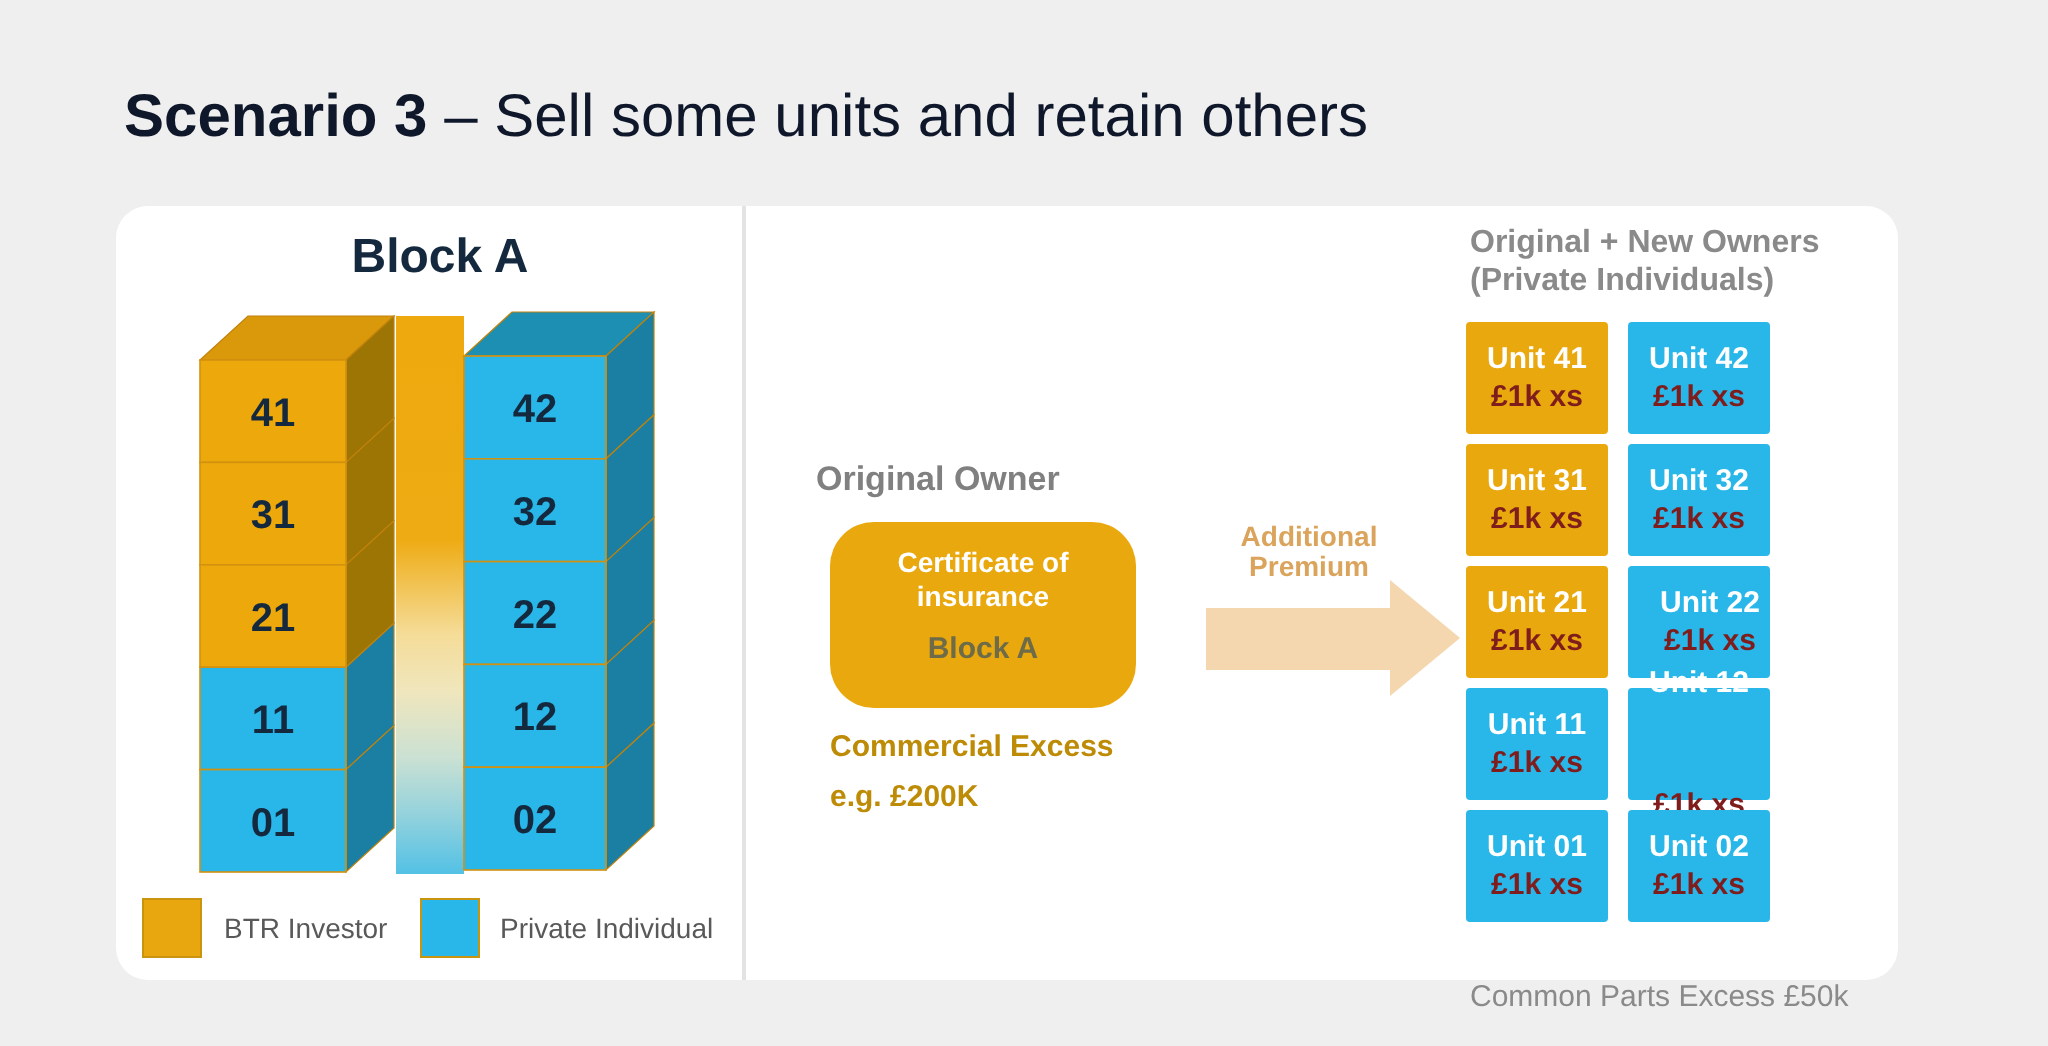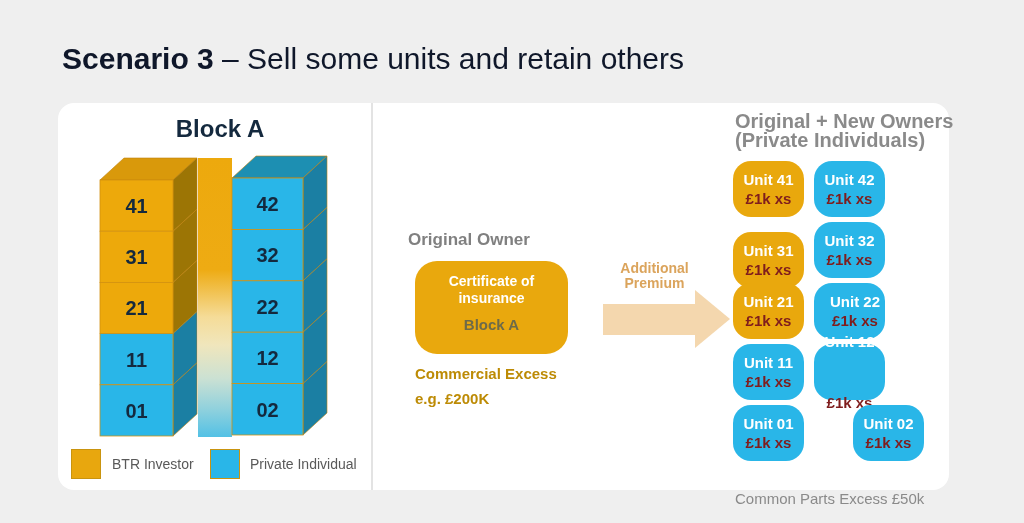--- a/index.html
+++ b/index.html
@@ -30,23 +30,23 @@
   .commercial { position:absolute; left:415px; top:361px; font-size:15px; font-weight:bold;
                 color:#bd8b05; line-height:25px; }
 
   .arrow-label { position:absolute; left:592px; top:261px; width:125px; text-align:center;
                  font-size:14px; font-weight:bold; color:#dba45c; line-height:15px; }
   .arrow-body { position:absolute; left:603px; top:304px; width:93px; height:31px; background:#f4d7ae; }
   .arrow-head { position:absolute; left:695px; top:290px; width:0; height:0;
                 border-top:29px solid transparent; border-bottom:29px solid transparent;
                 border-left:35px solid #f4d7ae; }
 
-  .owners-heading { position:absolute; left:735px; top:112px; font-size:20px; font-weight:bold;
+  .owners-heading { position:absolute; left:735px; top:112px; font-size:16px; font-weight:bold;
                     color:#8a8a8a; line-height:19px; }
-  .unit-card { position:absolute; width:71px; height:56px; border-radius:18px;
+  .unit-card { position:absolute; width:71px; height:56px; border-radius:2px;
                display:flex; flex-direction:column; align-items:center; justify-content:center; gap:2px; }
   .unit-name { font-size:15px; font-weight:bold; color:#ffffff; }
   .unit-xs { font-size:15px; font-weight:bold; color:#7f1d1d; }
   .col1 { left:733px; } .col2 { left:814px; }
   .row1 { top:161px; } .row2 { top:222px; } .row3 { top:283px; } .row4 { top:344px; } .row5 { top:405px; }
   .owners-footer { position:absolute; left:735px; top:461px; font-size:15px; font-weight:normal; color:#8a8a8a;margin-top:29px; }
 </style>
 </head>
 <body>
 
@@ -141,21 +141,21 @@
   </div>
 
   <div class="unit-card col1 row1" style="background: rgb(233, 168, 13);">
     <div class="unit-name">Unit 41</div>
     <div class="unit-xs">£1k xs</div>
   </div>
   <div class="unit-card col2 row1" style="background: rgb(41, 182, 232);">
     <div class="unit-name">Unit 42</div>
     <div class="unit-xs">£1k xs</div>
   </div>
-  <div class="unit-card col1 row2" style="background: rgb(233, 168, 13); margin-top: 10px;">
+  <div class="unit-card col1 row2" style="background: rgb(233, 168, 13);">
     <div class="unit-name">Unit 31</div>
     <div class="unit-xs">£1k xs</div>
   </div>
   <div class="unit-card col2 row2" style="background: rgb(41, 182, 232);">
     <div class="unit-name">Unit 32</div>
     <div class="unit-xs">£1k xs</div>
   </div>
   <div class="unit-card col1 row3" style="background: rgb(233, 168, 13);">
     <div class="unit-name">Unit 21</div>
     <div class="unit-xs">£1k xs</div>
@@ -169,20 +169,20 @@
     <div class="unit-xs">£1k xs</div>
   </div>
   <div class="unit-card col2 row4" style="background: rgb(41, 182, 232); gap: 44px;">
     <div class="unit-name">Unit 12</div>
     <div class="unit-xs">£1k xs</div>
   </div>
   <div class="unit-card col1 row5" style="background: rgb(41, 182, 232);">
     <div class="unit-name">Unit 01</div>
     <div class="unit-xs">£1k xs</div>
   </div>
-  <div class="unit-card col2 row5" style="background: rgb(41, 182, 232); margin-left: 39px;">
+  <div class="unit-card col2 row5" style="background: rgb(41, 182, 232);">
     <div class="unit-name">Unit 02</div>
     <div class="unit-xs">£1k xs</div>
   </div>
 
   <div class="owners-footer">Common Parts Excess £50k</div>
 
 </div>
 
 </body></html>

